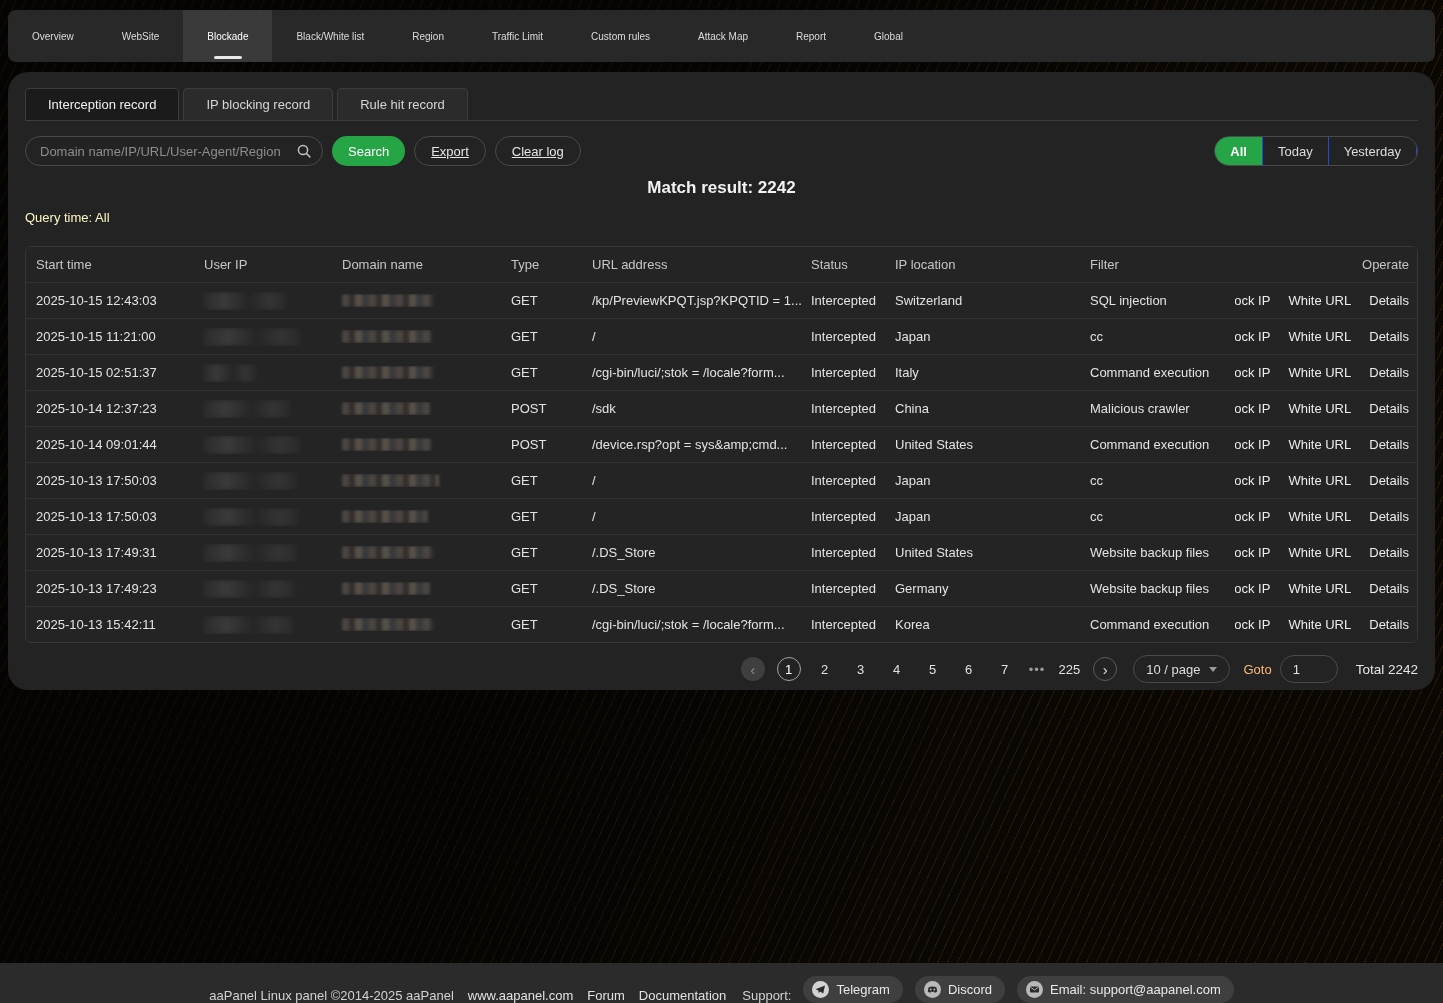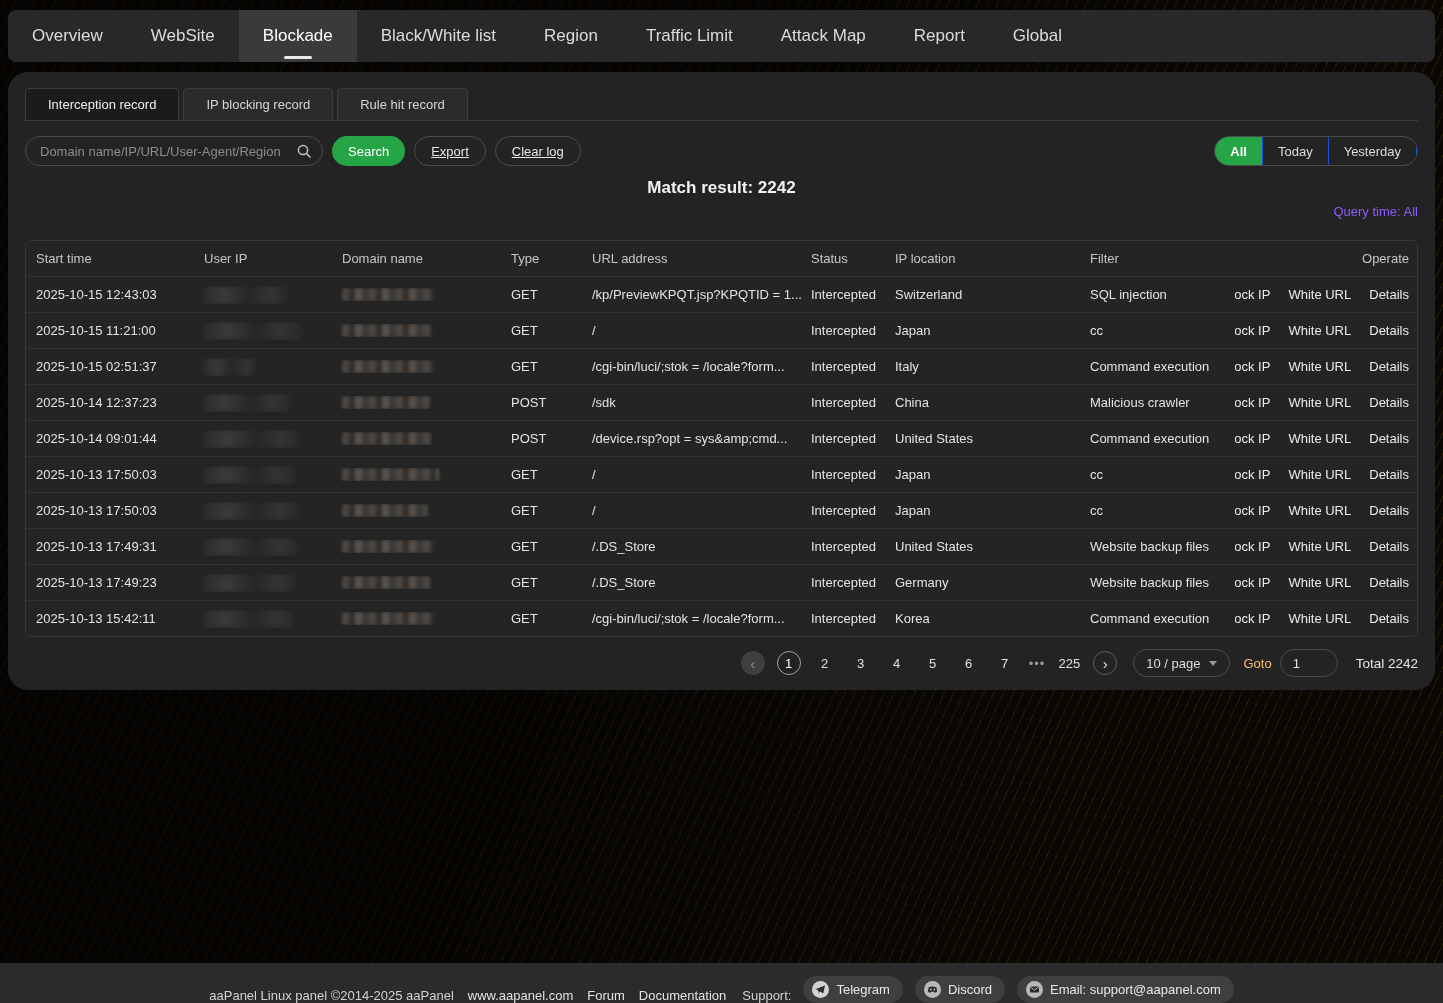--- a/index.html
+++ b/index.html
@@ -15,21 +15,21 @@
   }
 
   
   .topnav {
     position:absolute; left:8px; right:8px; top:10px; height:52px;
     background:#282828; border-radius:8px;
     display:flex; align-items:stretch; overflow:hidden;
   }
   .nav-item {
     display:flex; align-items:center; padding:12px 24px;
-    font-size:17px; color:#dcdcdc; cursor:pointer; position:relative; white-space:nowrap;
+    font-size:10px; color:#dcdcdc; cursor:pointer; position:relative; white-space:nowrap;
   }
   .nav-item.active { background:#3a3a3a; color:#ffffff; }
   .nav-item.active::after {
     content:""; position:absolute; left:50%; transform:translateX(-50%);
     bottom:3px; width:28px; height:3px; background:#e9e9e9; border-radius:2px;
   }
 
   
   .panel {
     position:absolute; left:8px; right:8px; top:72px; height:618px;
@@ -72,21 +72,21 @@
   .seg.active { background:var(--green,#26a546); color:#fff; font-weight:bold; }
   .date-input { display:flex; align-items:center; padding:0 12px; width:212px; height:100%; }
   .date-input input {
     flex:1; background:transparent; border:none; outline:none;
     font-family:inherit; font-size:13px; color:#e2e2e2;
   }
   .date-input input::placeholder { color:#7c7c7c; }
 
   
   .match-result { margin-top:12px; text-align:center; font-size:17px; font-weight:bold; color:#f2f2f2; }
-  .query-time { margin-top:6px; text-align:right; font-size:13px; color:#8b5cf6; }
+  .query-time { margin-top:12px; text-align:left; font-size:13px; color:#fef9c3; }
 
   
   .table { margin-top:21px; border:1px solid #373737; border-radius:6px; overflow:hidden; }
   .trow { display:flex; align-items:center; height:36px; background:#242424;
           border-top:1px solid #313131; font-size:13px; color:#e3e3e3; }
   .trow.thead { height:35px; border-top:none; color:#c6c6c6; }
   .cell { padding-left:10px; white-space:nowrap; overflow:hidden; }
   .c0{width:168px;} .c1{width:138px;} .c2{width:169px;} .c3{width:81px;}
   .c4{width:219px;} .c5{width:84px;} .c6{width:195px;} .c7{width:155px;}
   .c8{flex:1; display:flex; justify-content:flex-end; align-items:center; padding-right:8px;}
@@ -142,20 +142,21 @@
 </head>
 <body>
 
 <nav class="topnav" id="topnav">
     <div class="nav-item">Overview</div>
     <div class="nav-item">WebSite</div>
     <div class="nav-item active">Blockade</div>
     <div class="nav-item">Black/White list</div>
     <div class="nav-item">Region</div>
     <div class="nav-item">Traffic Limit</div>
+    <div class="nav-item">Custom rules</div>
     <div class="nav-item">Attack Map</div>
     <div class="nav-item">Report</div>
     <div class="nav-item">Global</div>
   </nav>
 
 <main class="panel">
 
   <div class="tabbar" id="tabbar">
       <div class="tab active">Interception record</div>
       <div class="tab">IP blocking record</div>

